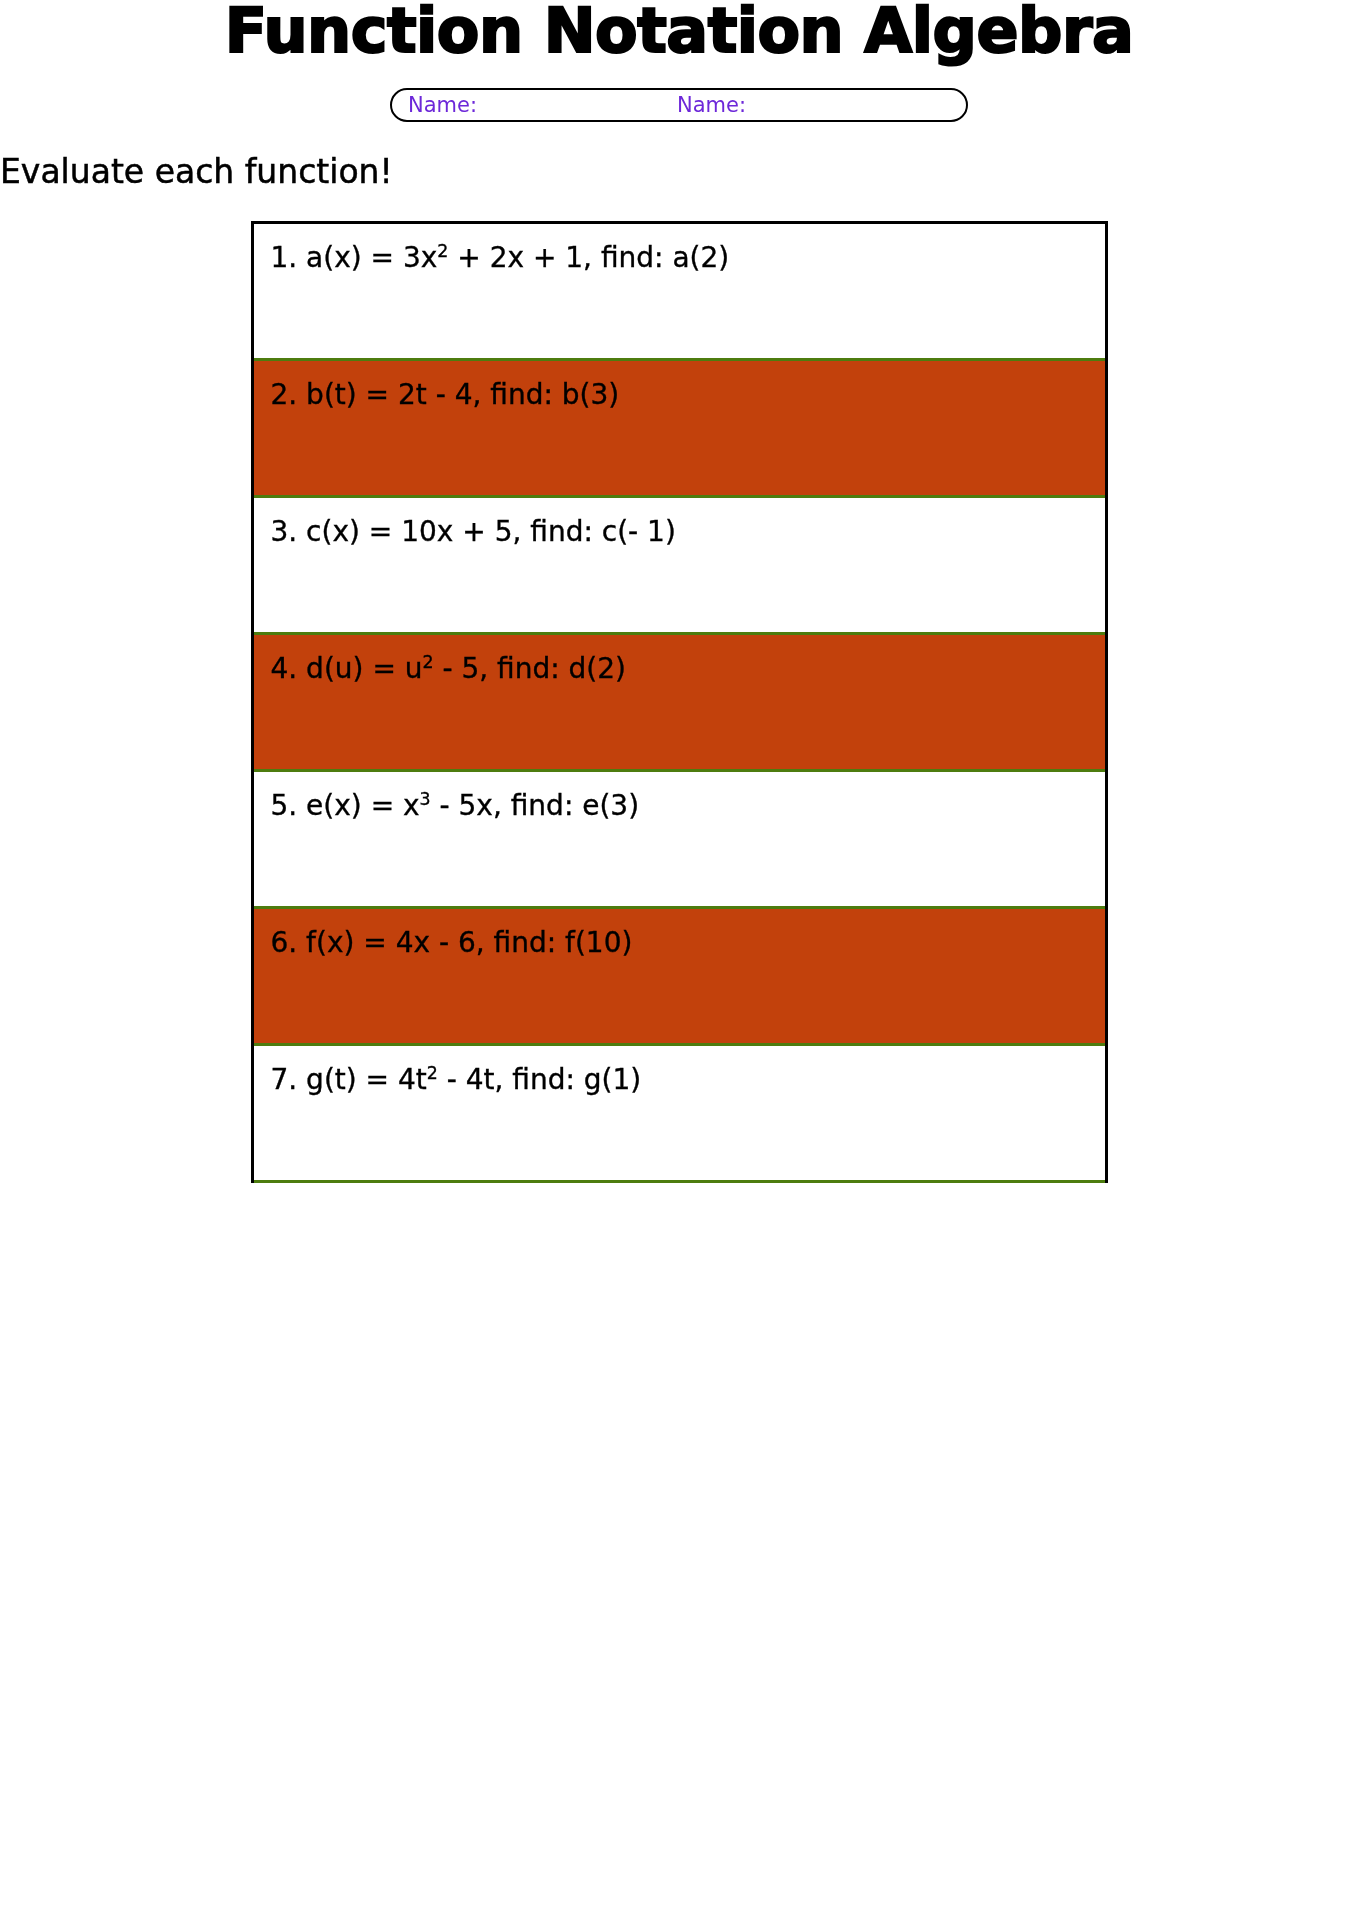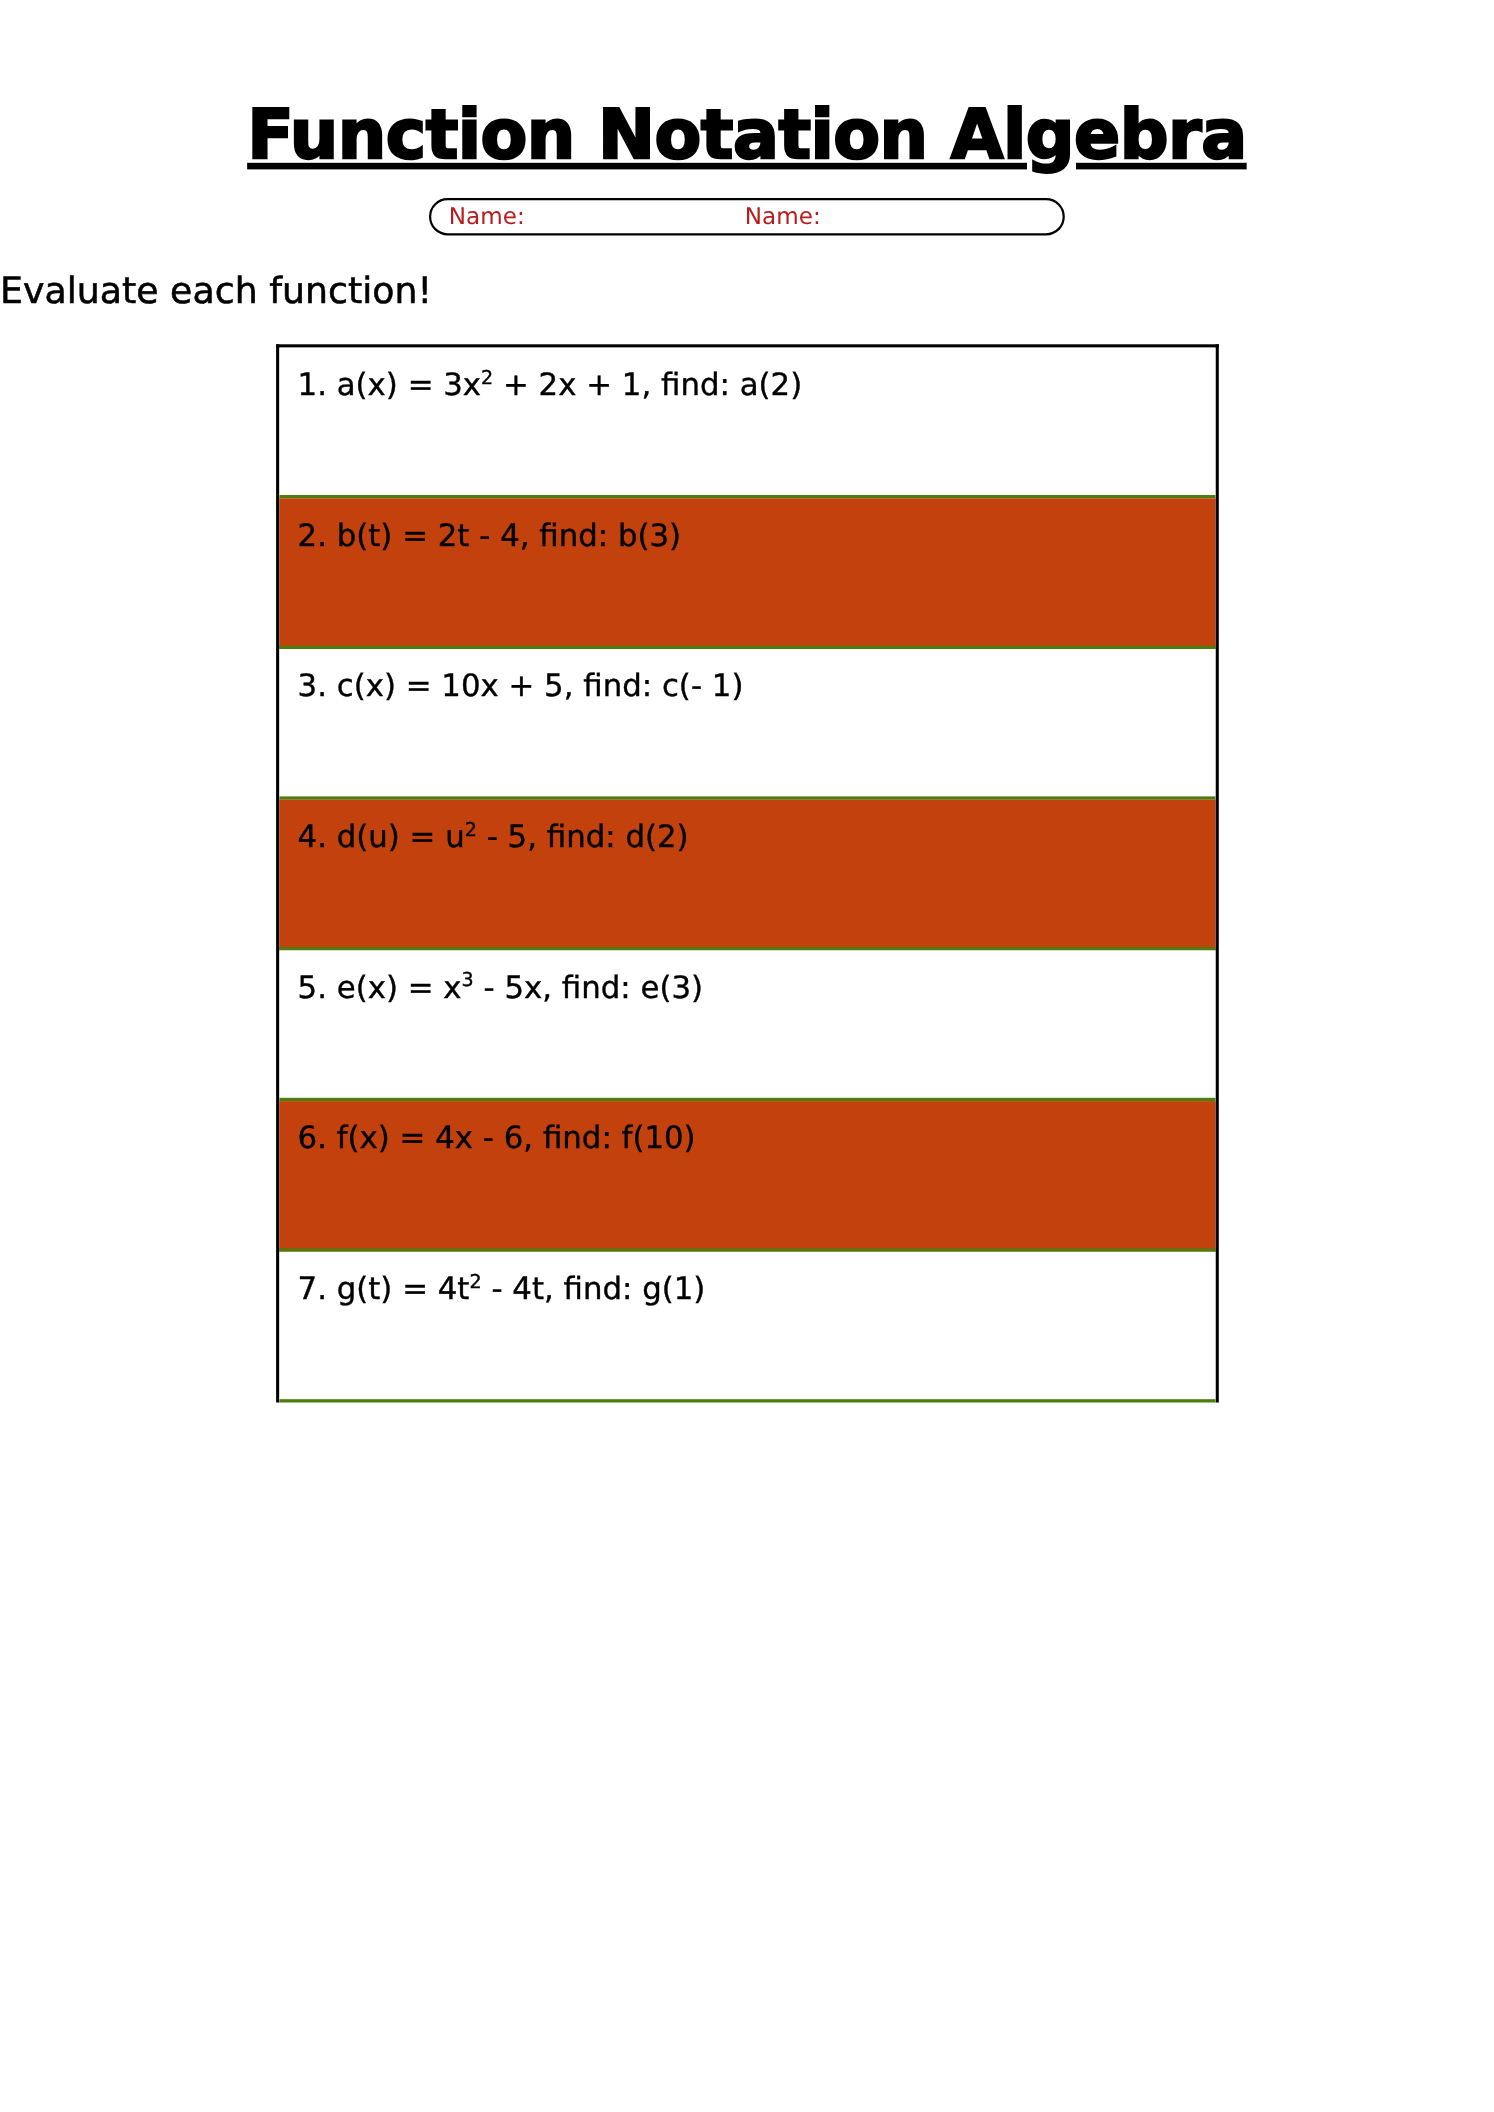--- a/index.html
+++ b/index.html
@@ -18,23 +18,21 @@
   .page {
     position: relative;
     width: 1358px;
     height: 1920px;
     background: #ffffff;
     box-sizing: border-box;
   }
 
   
   .header {
-    padding-top: 92px;
     text-align: center;
-    text-decoration: underline;
   }
   .title {
     font-family: "DejaVu Sans", sans-serif;
     font-weight: bold;
     font-size: 62px;
     line-height: 1.0;
     letter-spacing: -0.5px;
     color: #000000;
     margin: 0;
     -webkit-text-stroke: 2.2px #000000;
@@ -63,21 +61,21 @@
     border-radius: 20px;
     box-sizing: border-box;
     display: flex;
     align-items: center;
     background: #ffffff;
   }
   .namedate .field {
     font-family: "DejaVu Sans", sans-serif;
     font-size: 21px;
     line-height: 1;
-    color: #b91c1c;
+    color: #6d28d9;
     white-space: nowrap;
   }
   .namedate .name-field { margin-left: 16px; }
   .namedate .date-field { margin-left: 200px; }
 
   
   .instruction {
     text-align: left;
     font-family: "DejaVu Sans", sans-serif;
     font-size: 33px;

